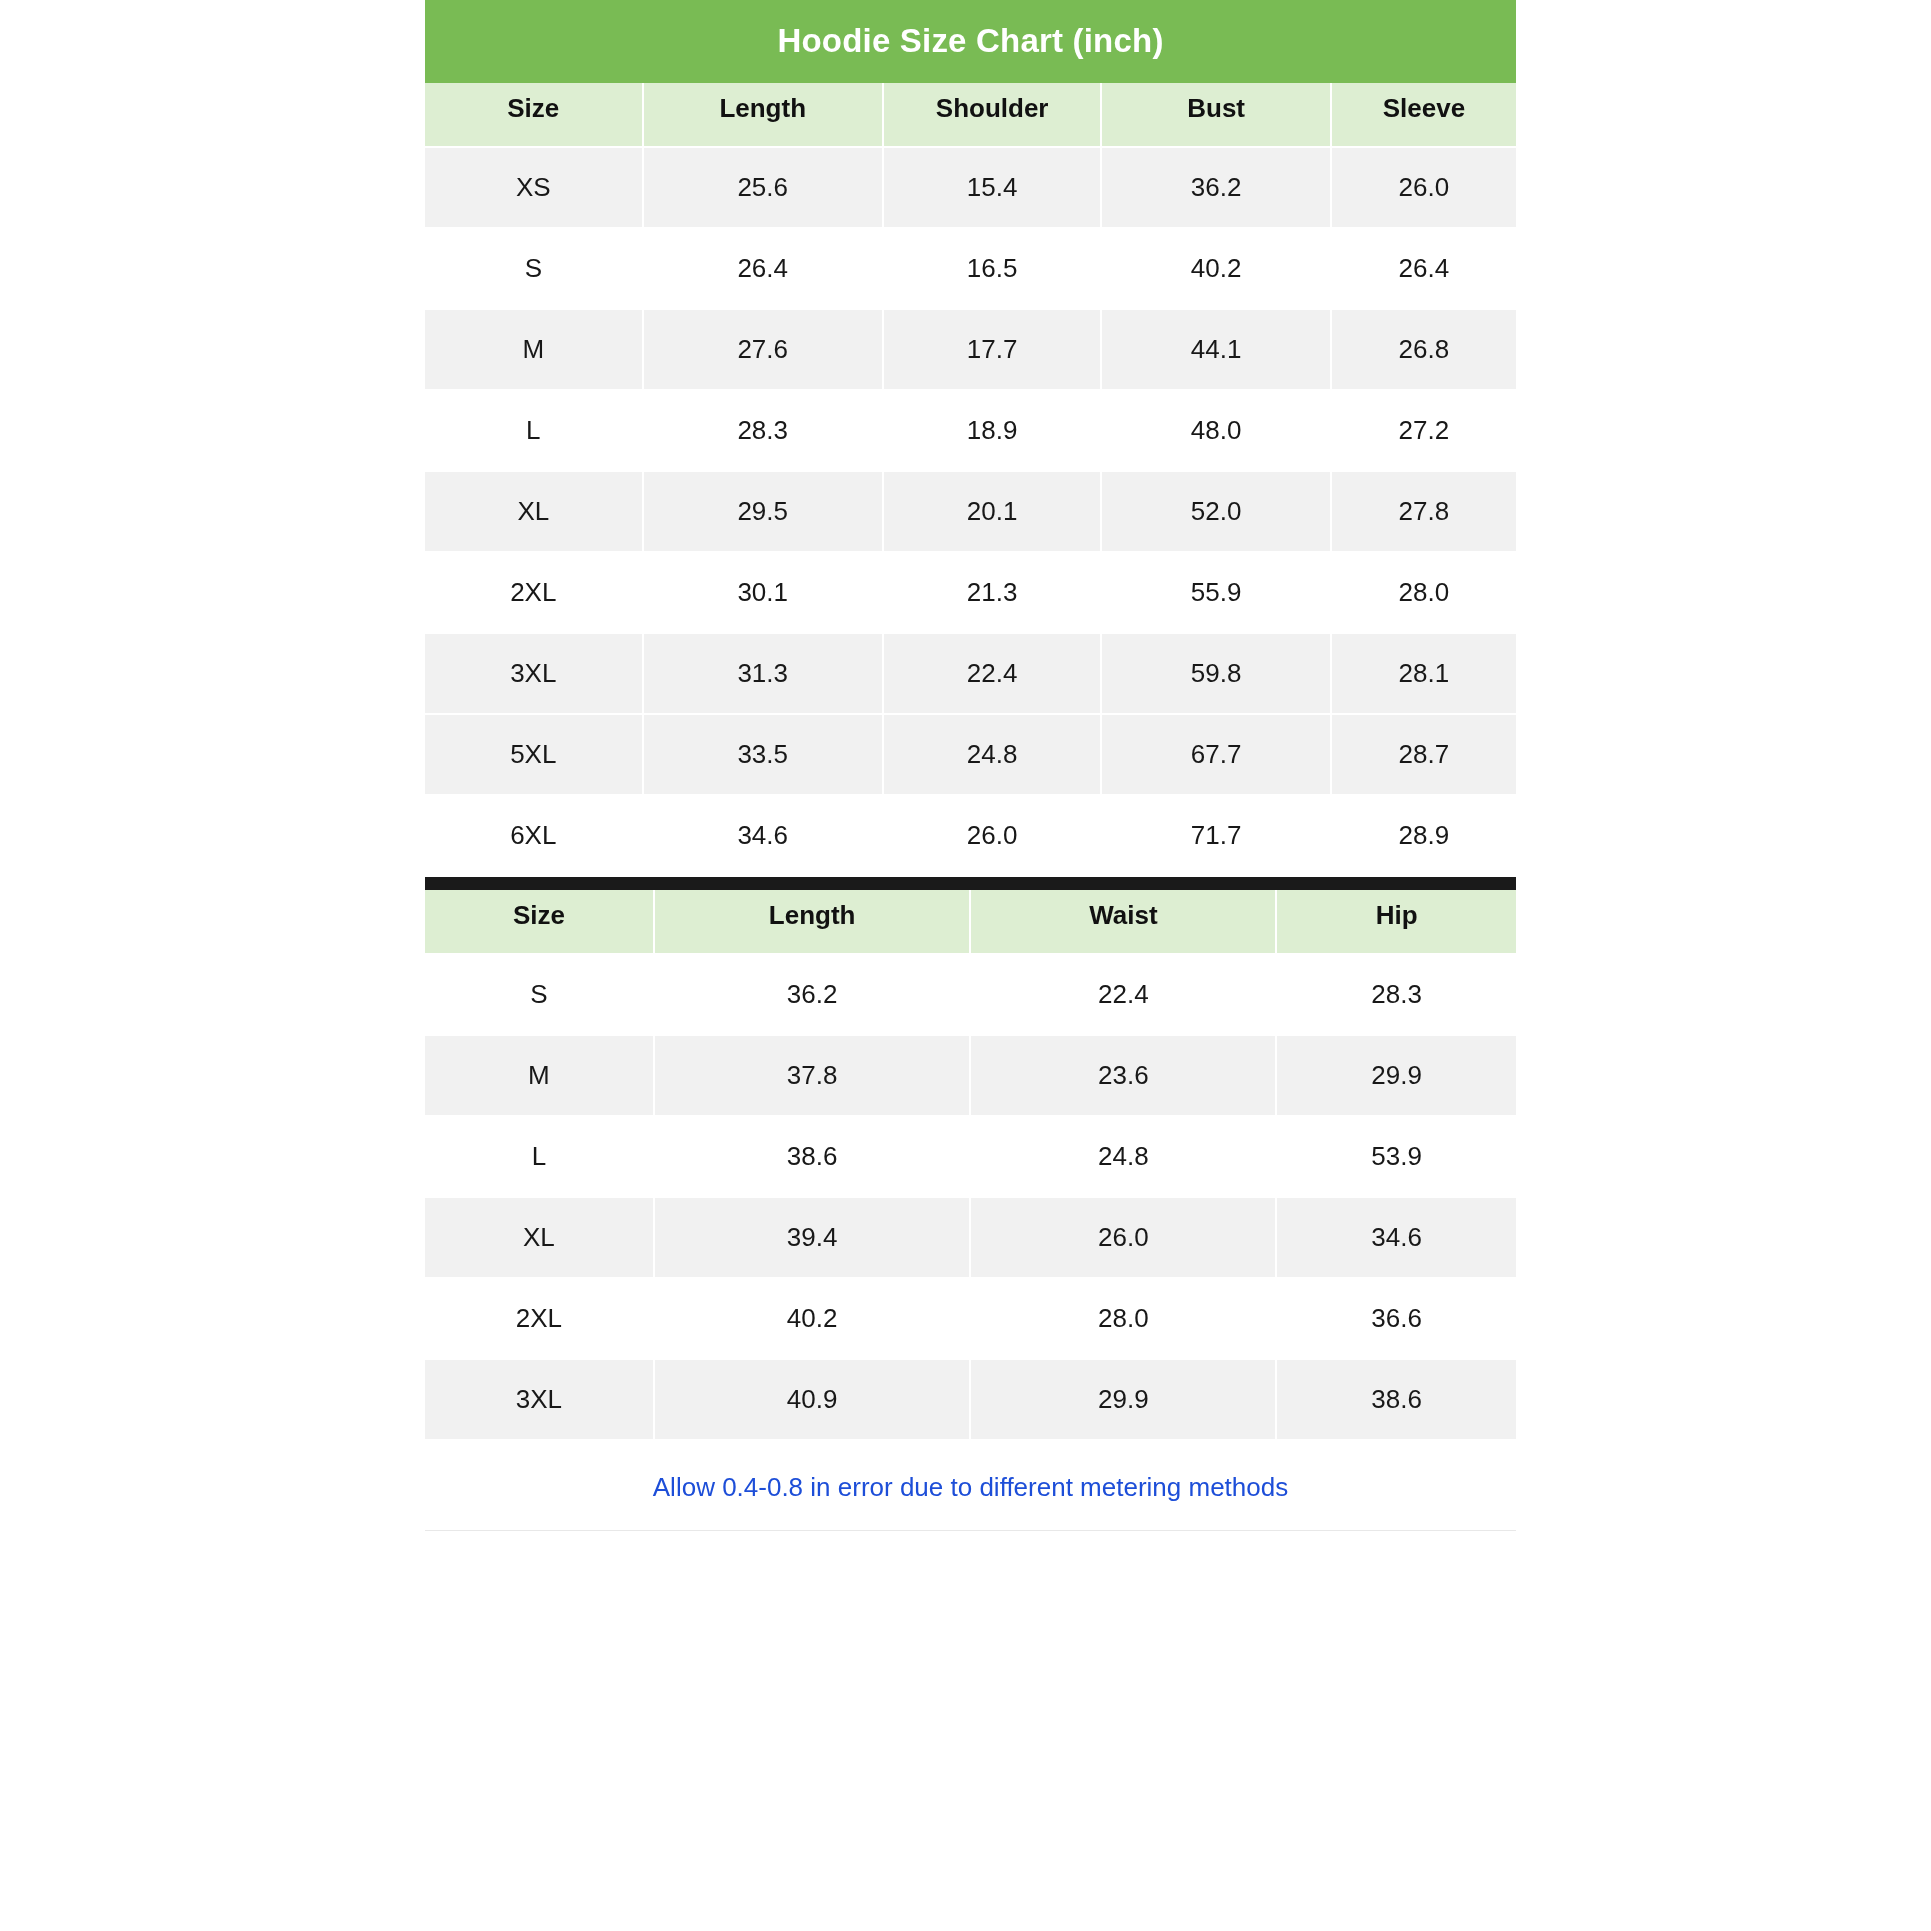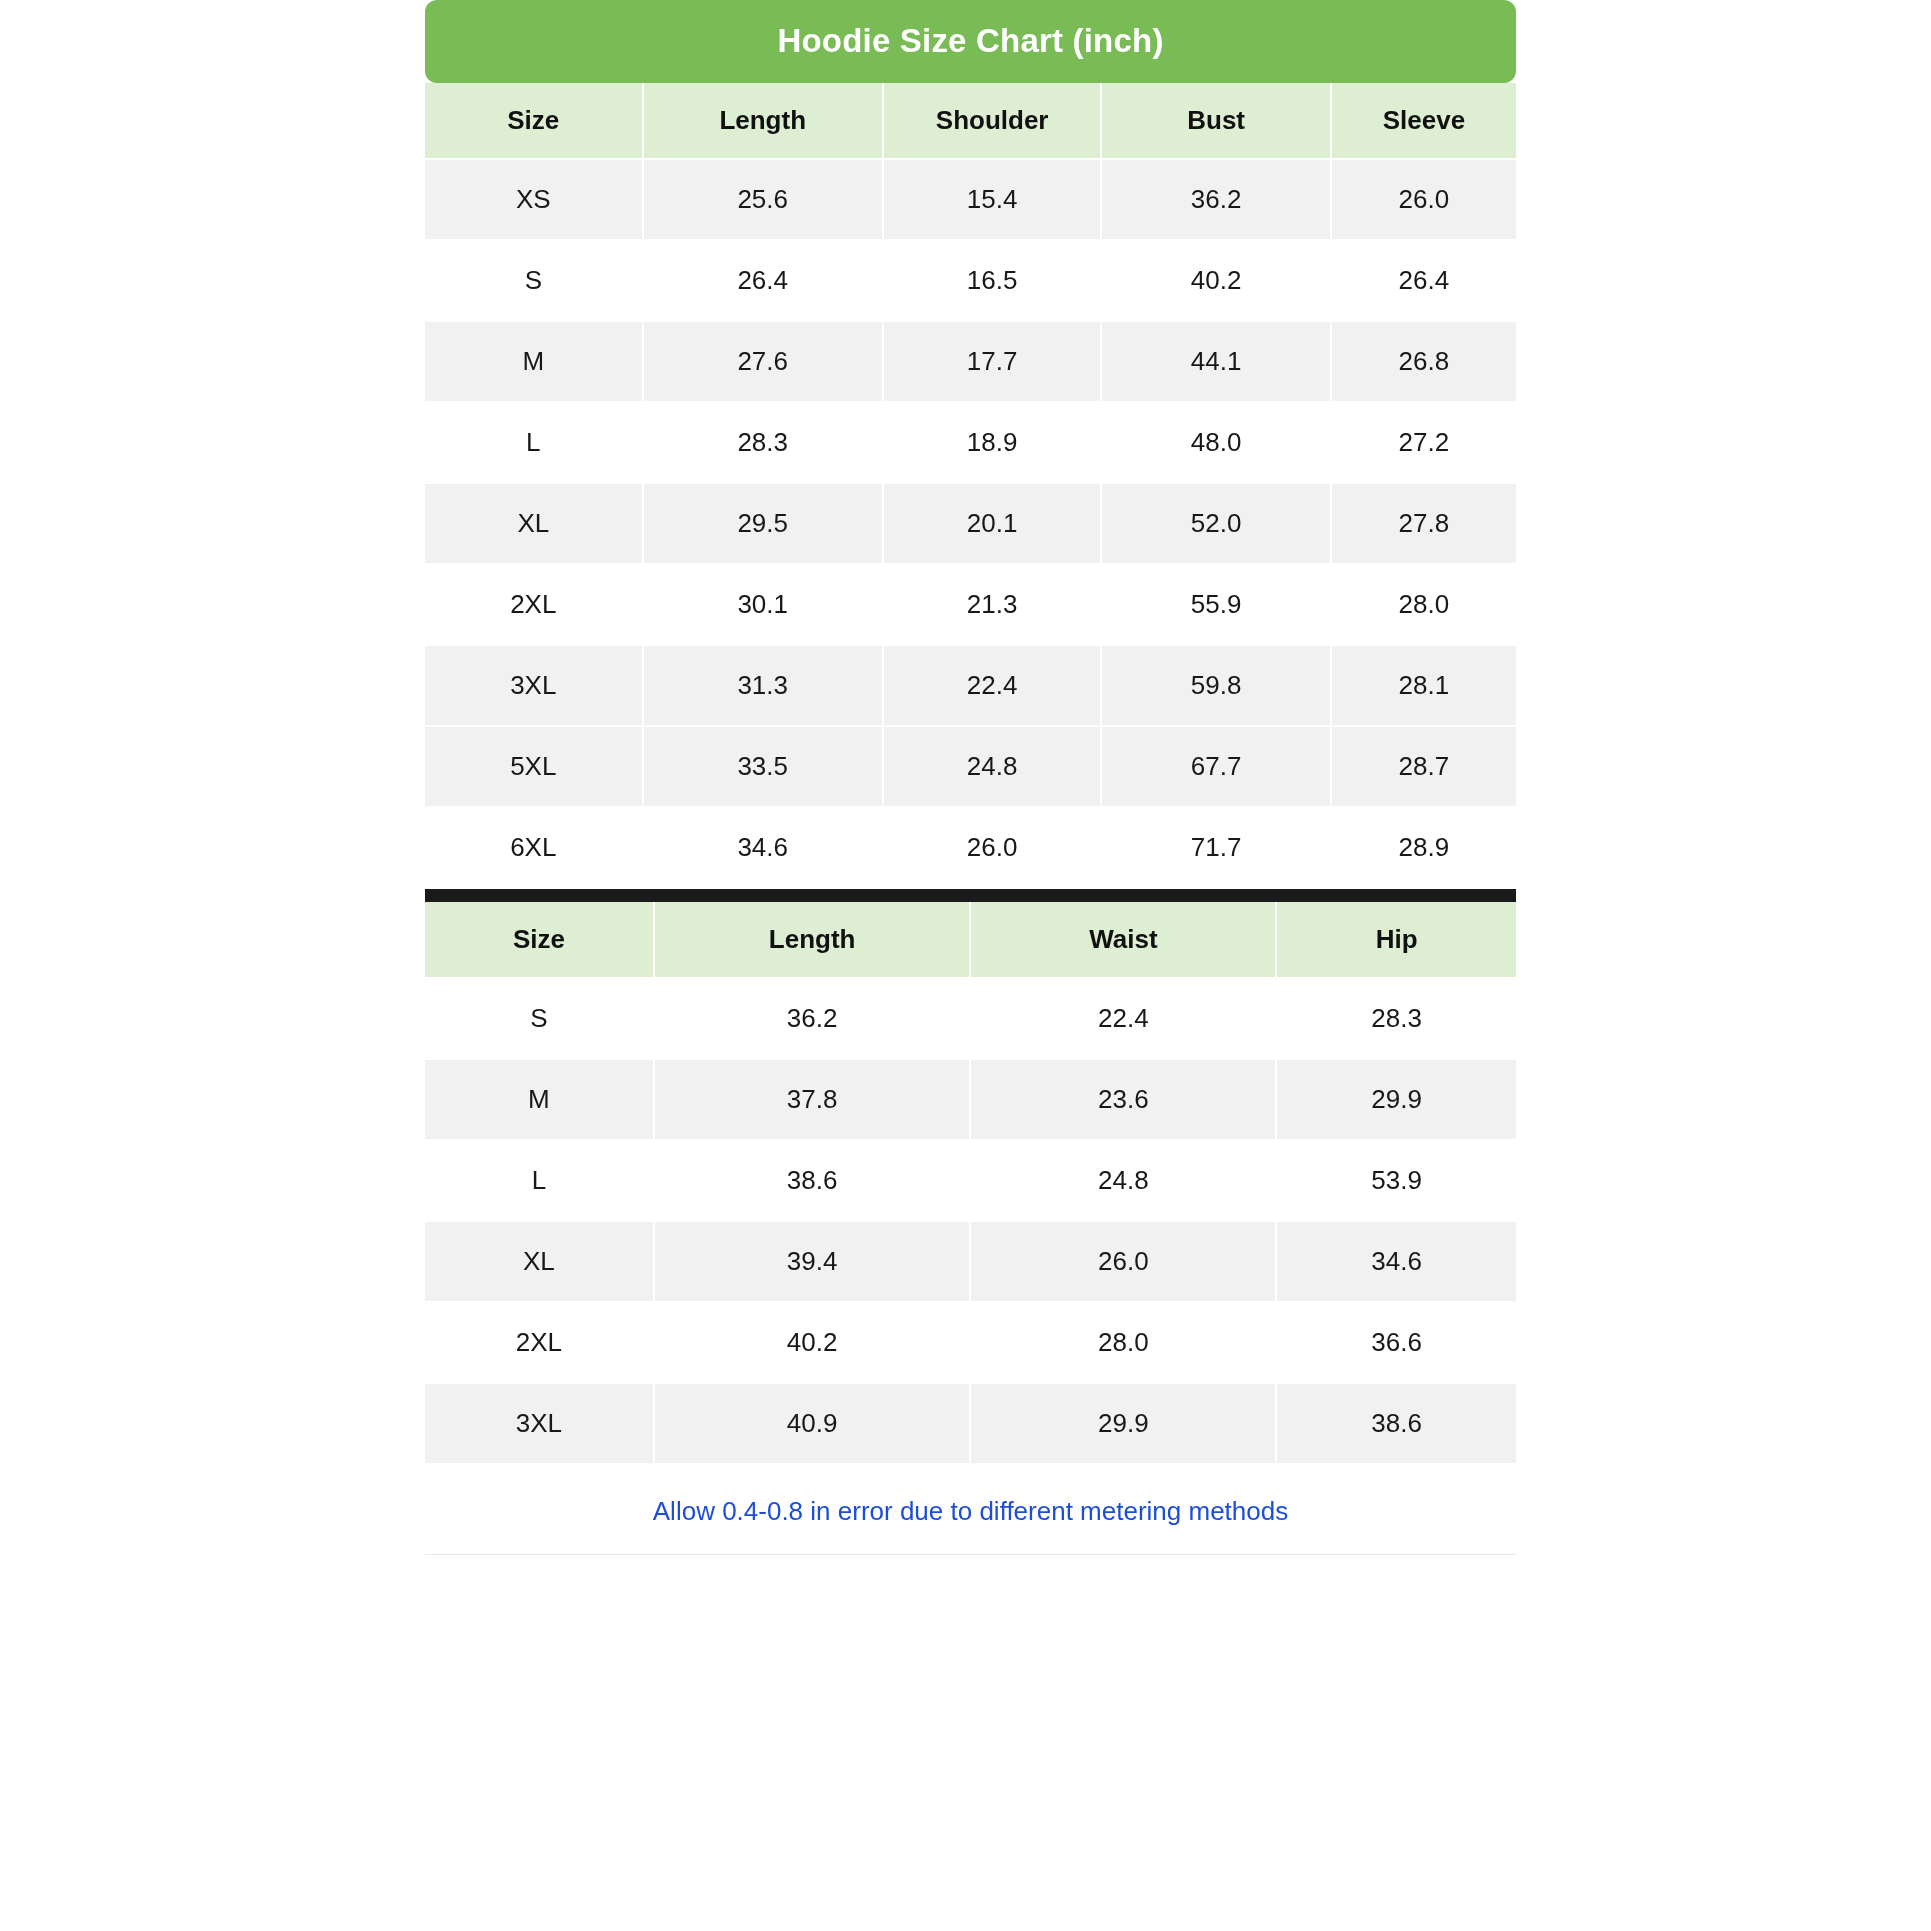--- a/index.html
+++ b/index.html
@@ -26,34 +26,33 @@
     top: 0;
   }
   .chart-title {
     background: #79bb54;
     color: #ffffff;
     font-size: 33px;
     font-weight: bold;
     text-align: center;
     padding: 22px 0 23px 0;
     letter-spacing: 0.2px;
-    border-radius: 12px;
   }
   table.size-table {
     width: 100%;
     border-collapse: collapse;
     table-layout: fixed;
   }
   table.size-table th {
     background: #ddeed2;
     color: #111111;
     font-size: 26px;
     font-weight: bold;
     text-align: center;
-    padding: 22px 0 22px 0;
+    padding: 10px 0 22px 0;
     border-right: 2.9px solid #ffffff;
     border-bottom: 2.9px solid #ffffff;
   }
   table.size-table th:last-child { border-right: none; }
   table.size-table td {
     font-size: 26px;
     color: #181818;
     text-align: center;
     padding: 24px 0 24px 0;
     border-right: 2.9px solid #ffffff;

